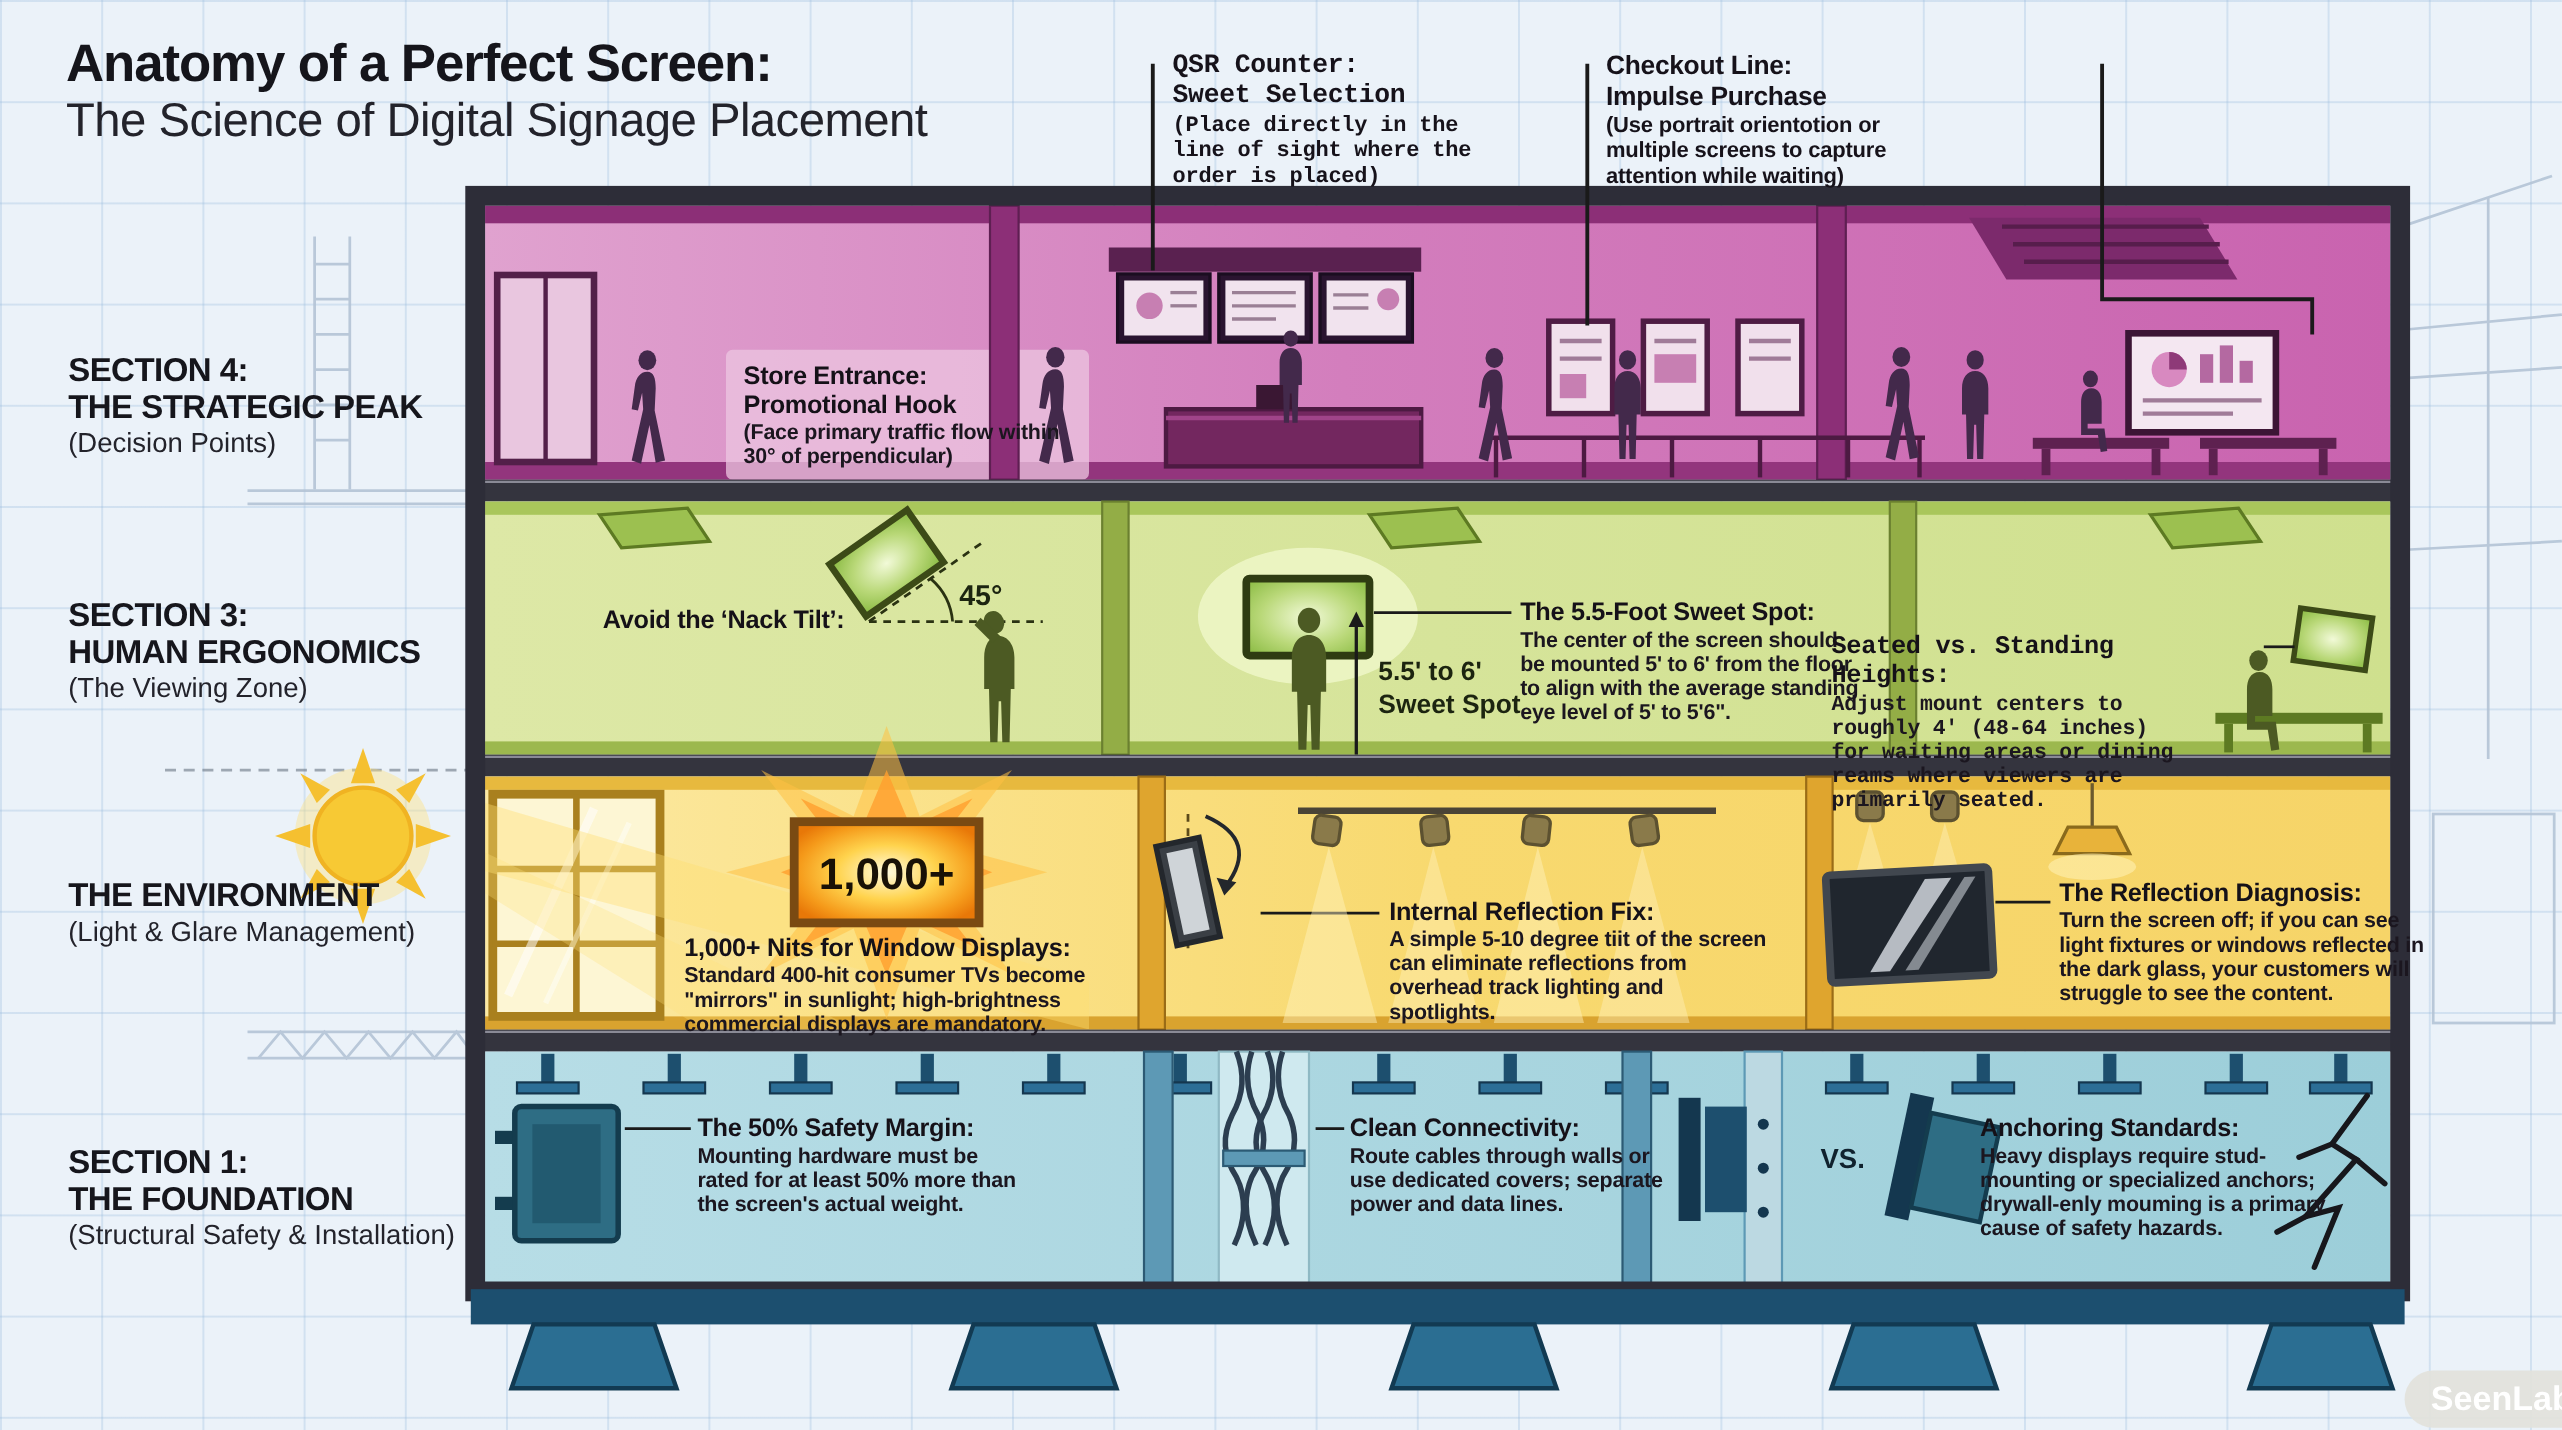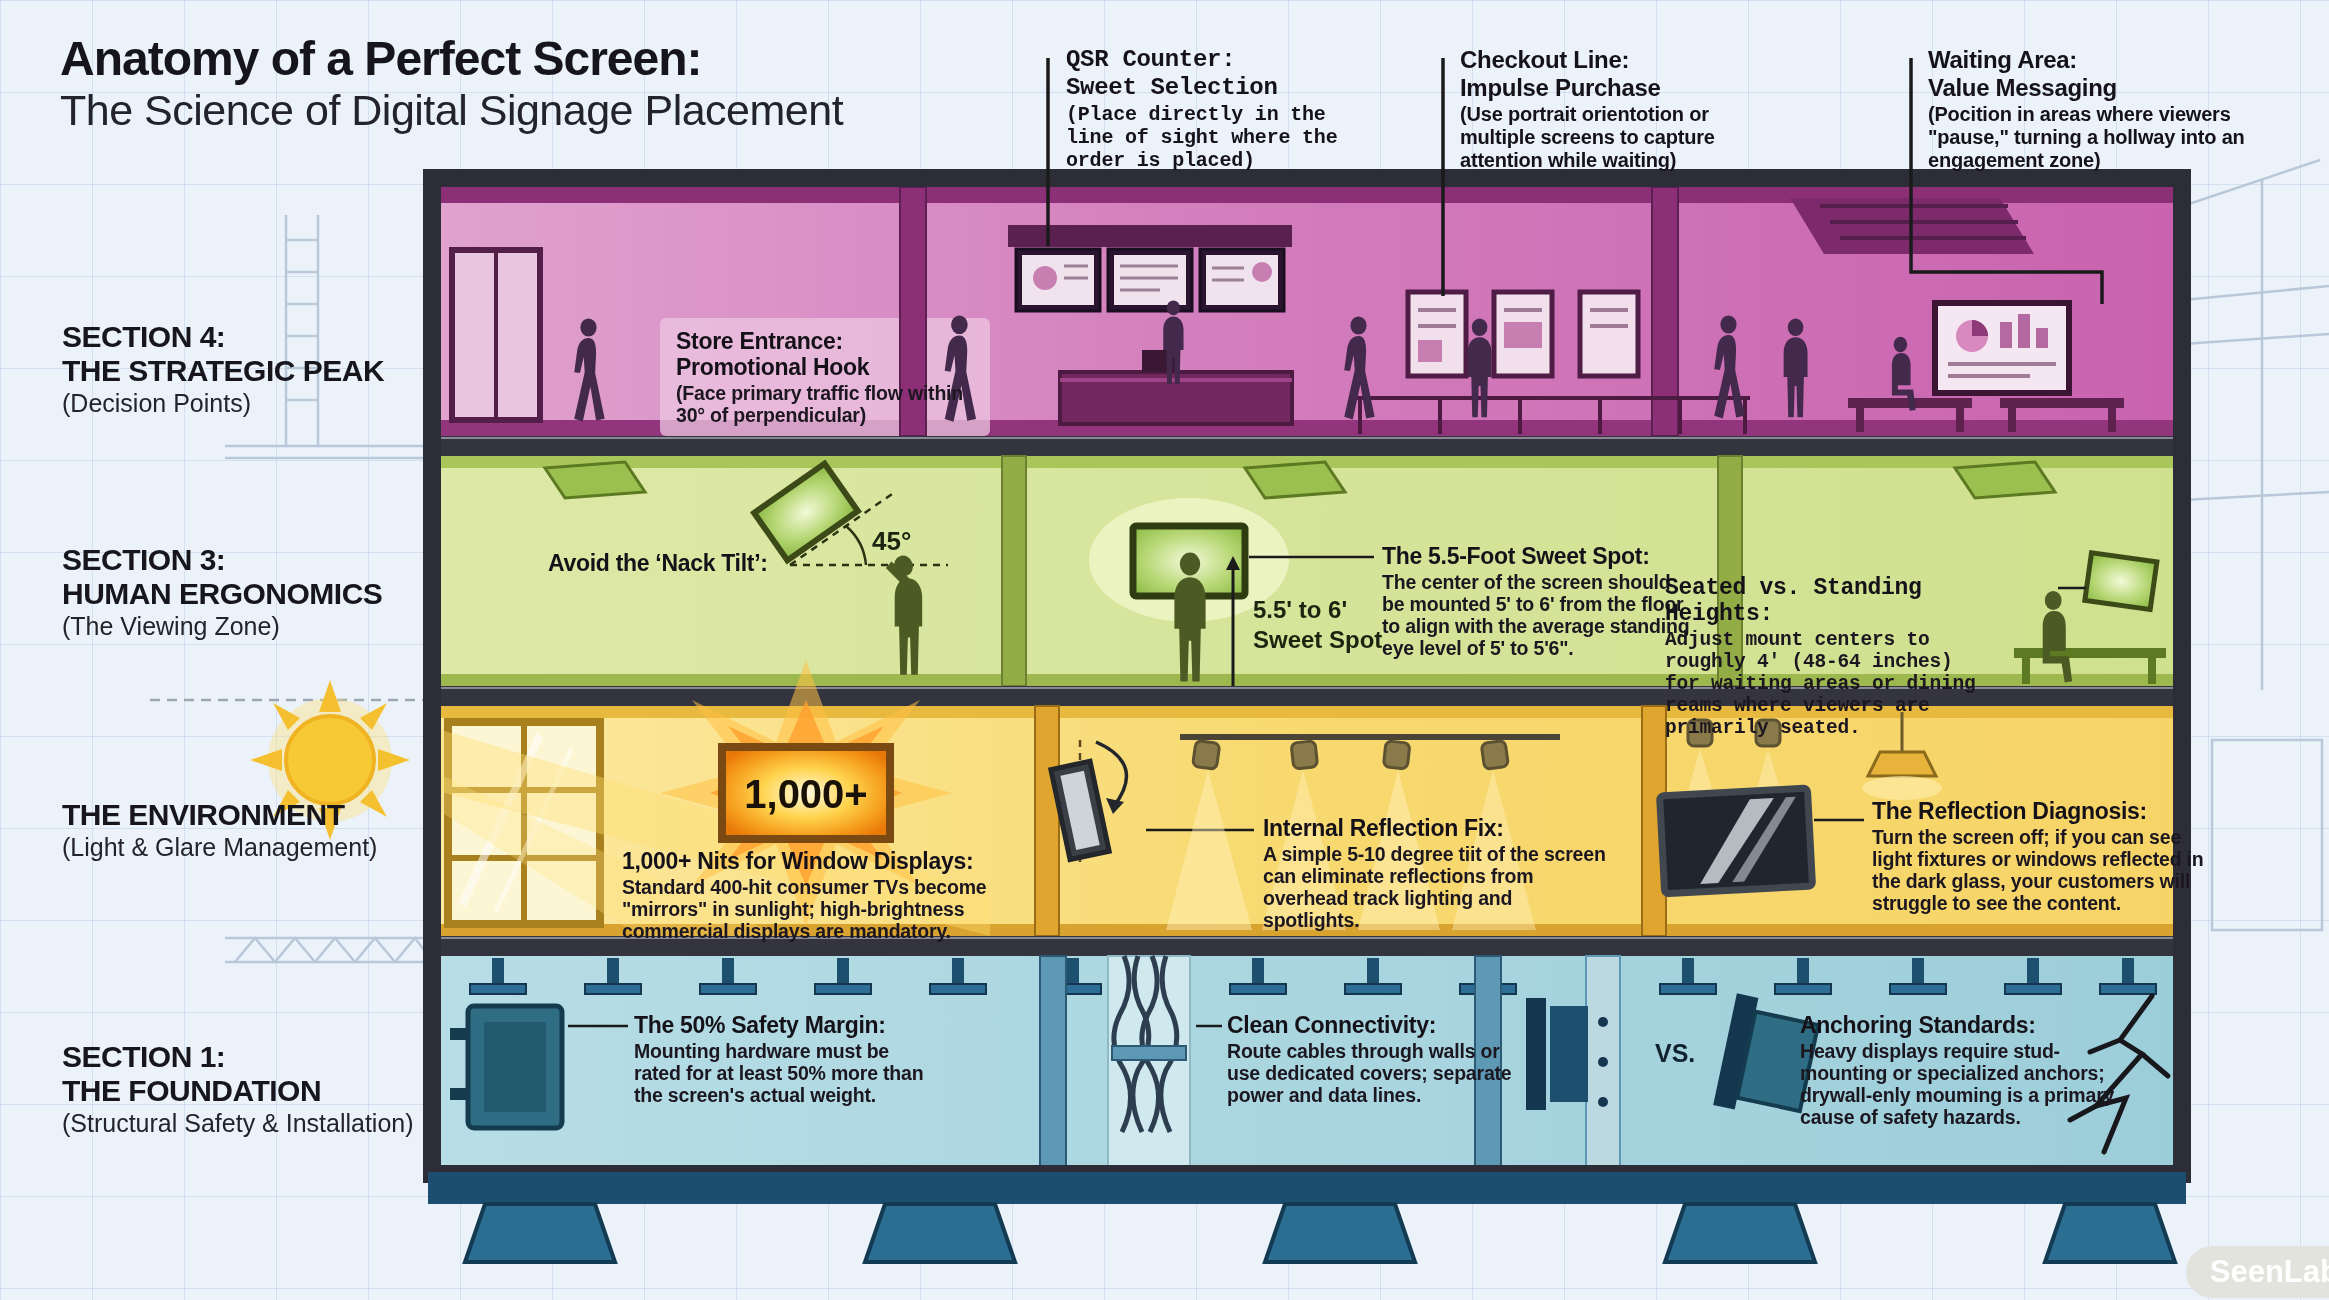--- a/index.html
+++ b/index.html
@@ -460,25 +460,20 @@
 <div class="abs callout" style="left:1066px;top:46px;width:300px;font-family:Liberation Mono, monospace;">
   <div class="ch">QSR Counter:</div>
   <div class="ch">Sweet Selection</div>
   <div class="cb">(Place directly in the line of sight where the order is placed)</div>
 </div>
 <div class="abs callout" style="left:1460px;top:46px;width:320px;">
   <div class="ch">Checkout Line:</div>
   <div class="ch">Impulse Purchase</div>
   <div class="cb">(Use portrait orientotion or multiple screens to capture attention while waiting)</div>
 </div>
-<div class="abs callout" style="left:1928px;top:46px;width:330px;">
-  <div class="ch">Waiting Area:</div>
-  <div class="ch">Value Messaging</div>
-  <div class="cb">(Pocition in areas where viewers "pause," turning a hollway into an engagement zone)</div>
-</div>
 
 <div class="abs ann" style="left:676px;top:328px;width:300px;">
   <div class="ah">Store Entrance:</div>
   <div class="ah">Promotional Hook</div>
   <div class="ab">(Face primary traffic flow within 30° of perpendicular)</div>
 </div>
 <div class="abs ann" style="left:548px;top:550px;width:318px;">
   <div class="ah">Avoid the ‘Nack Tilt’:</div>
 </div>
 <div class="abs ann" style="left:1382px;top:543px;width:312px;">

